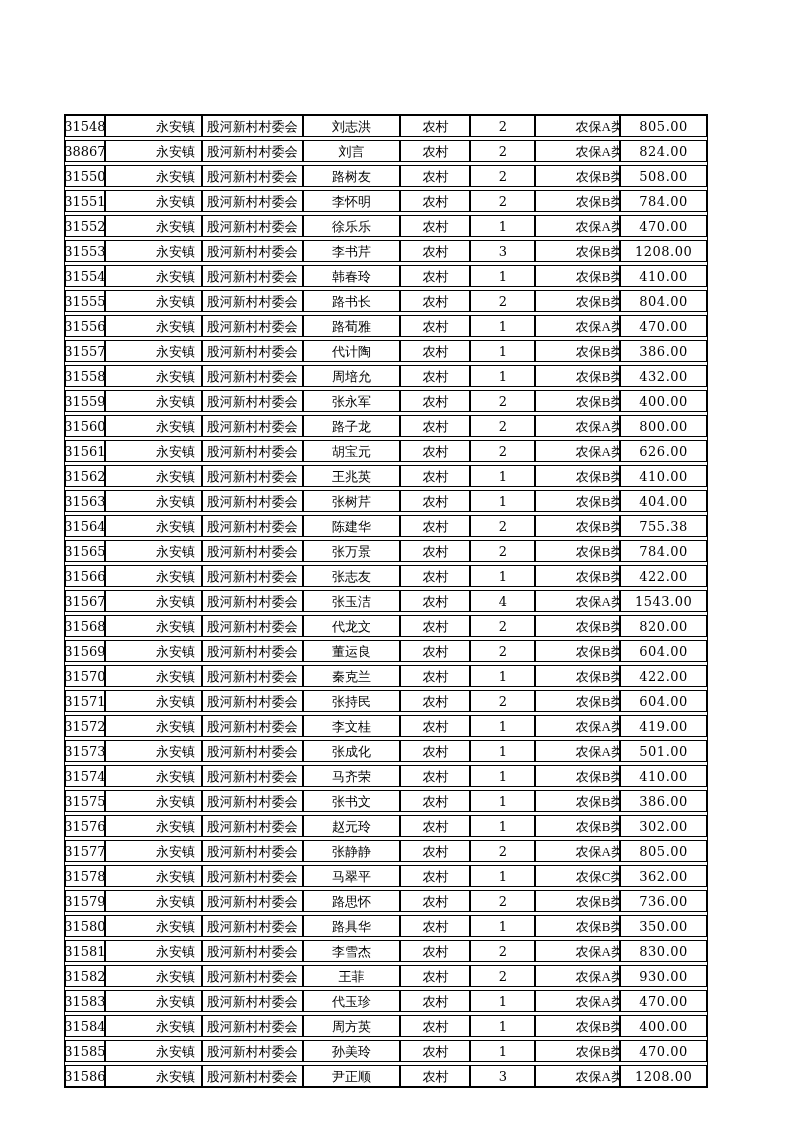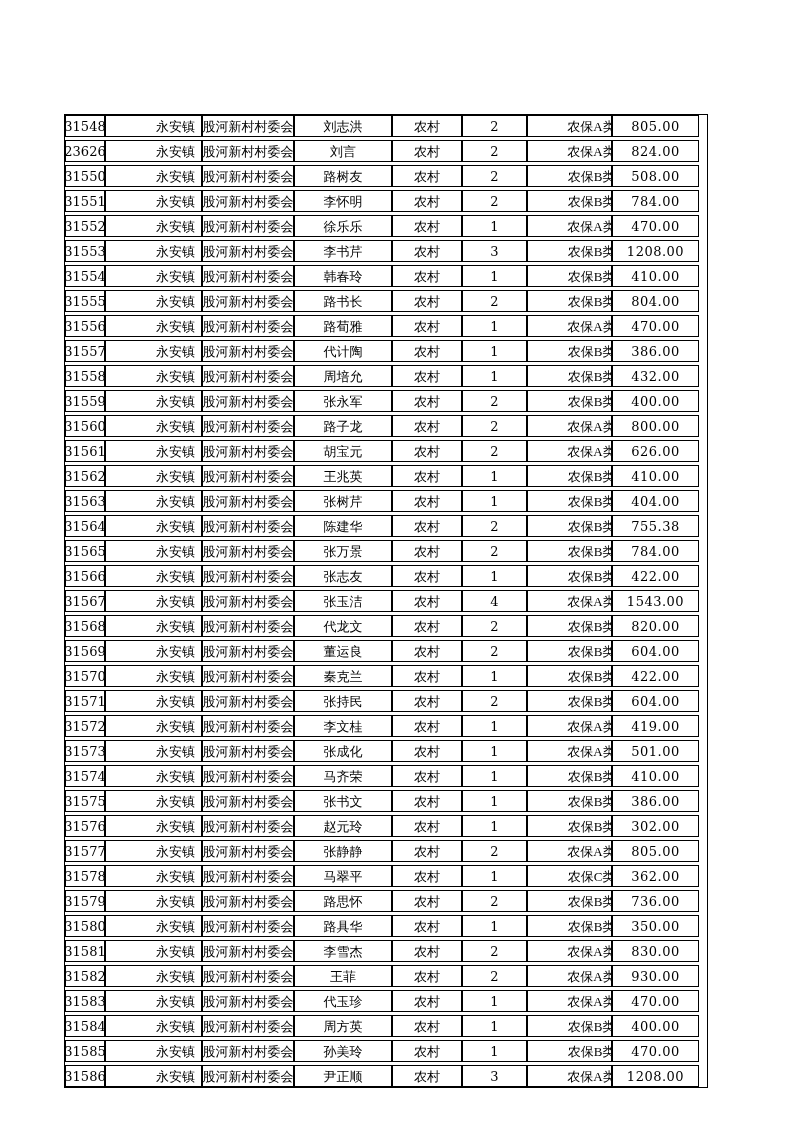--- a/index.html
+++ b/index.html
@@ -42,21 +42,21 @@
     align-items: center;
     justify-content: center;
     font-size: 13px;
     line-height: 1;
     white-space: nowrap;
     overflow: hidden;
     background: #ffffff;
   }
   .c0 { width: 40px; }
   .c1 { width: 97px; padding-left: 44px; }
-  .c2 { width: 92px; }
+  .c2 { width: 101px; }
   .c3 { width: 98px; }
   .c4 { width: 70px; }
   .c5 { width: 65px; }
   .c6 { width: 85px; padding-left: 44px; }
   .c7 { width: 87px; letter-spacing: 0.5px; }
   .c0, .c5, .c7 { font-family: "DejaVu Serif", "Liberation Serif", serif; }
 </style>
 </head>
 <body>
 
@@ -66,21 +66,21 @@
         <div class="cell c0">31548</div>
         <div class="cell c1">永安镇</div>
         <div class="cell c2">股河新村村委会</div>
         <div class="cell c3">刘志洪</div>
         <div class="cell c4">农村</div>
         <div class="cell c5">2</div>
         <div class="cell c6">农保A类</div>
         <div class="cell c7">805.00</div>
       </div>
       <div class="row">
-        <div class="cell c0">23626</div>
+        <div class="cell c0">38867</div>
         <div class="cell c1">永安镇</div>
         <div class="cell c2">股河新村村委会</div>
         <div class="cell c3">刘言</div>
         <div class="cell c4">农村</div>
         <div class="cell c5">2</div>
         <div class="cell c6">农保A类</div>
         <div class="cell c7">824.00</div>
       </div>
       <div class="row">
         <div class="cell c0">31550</div>

